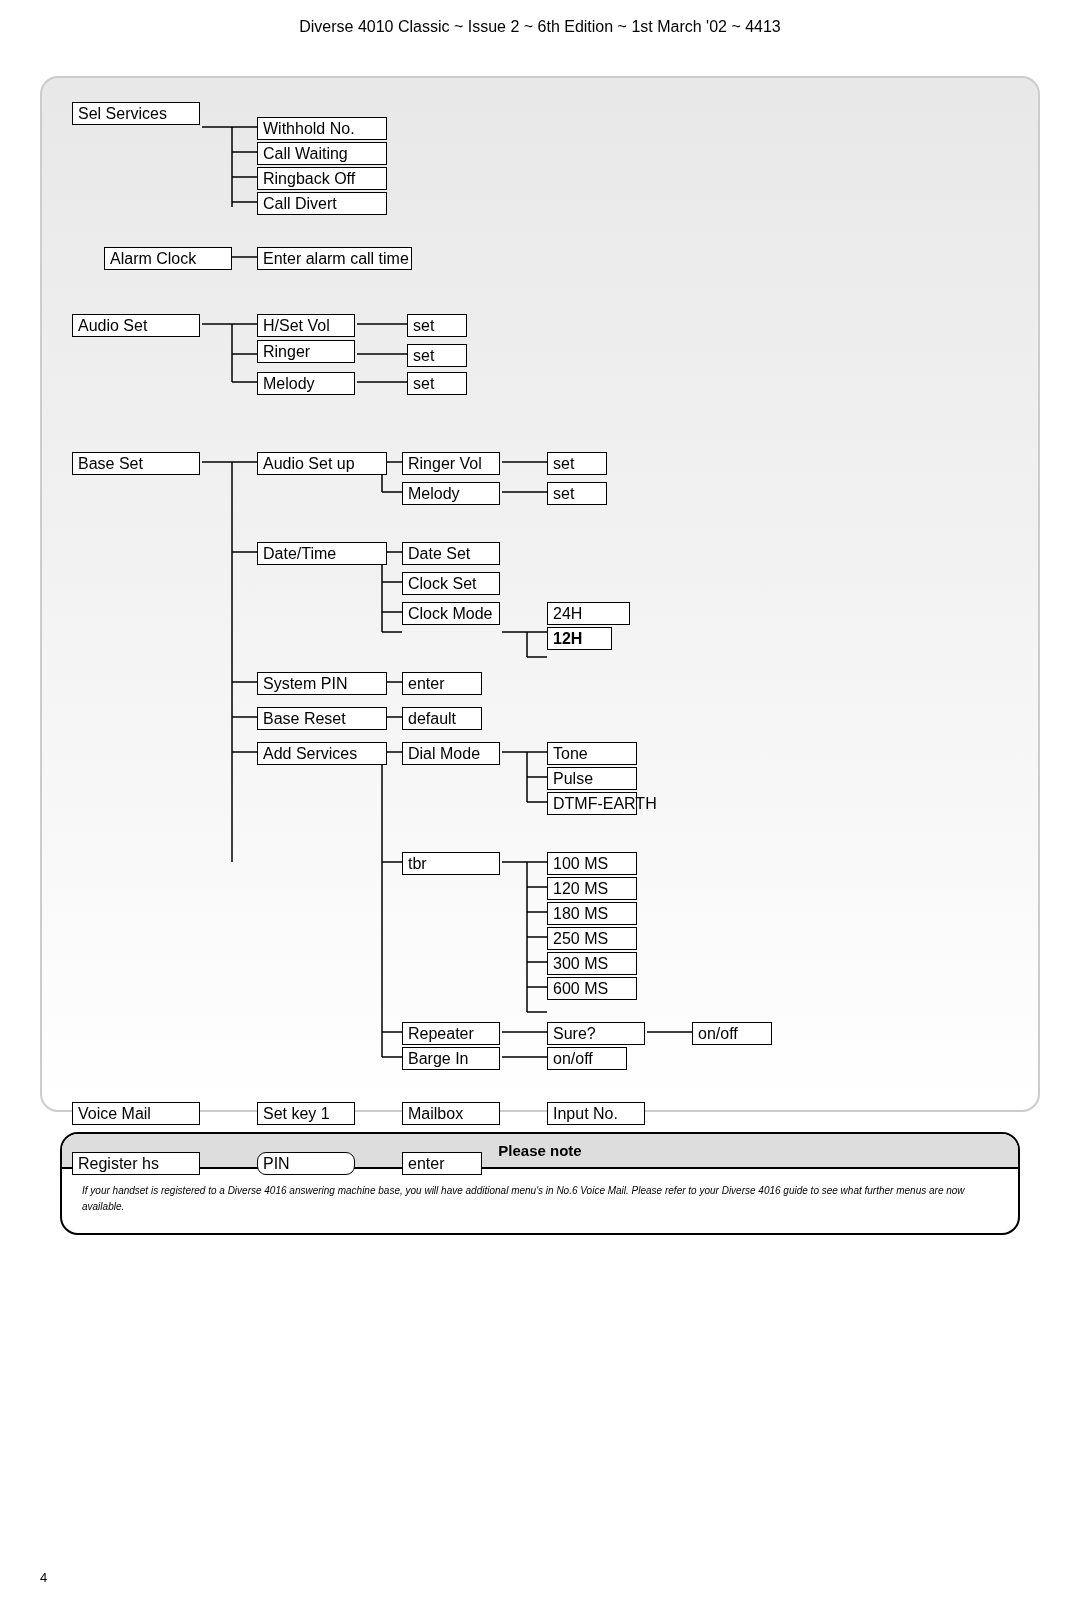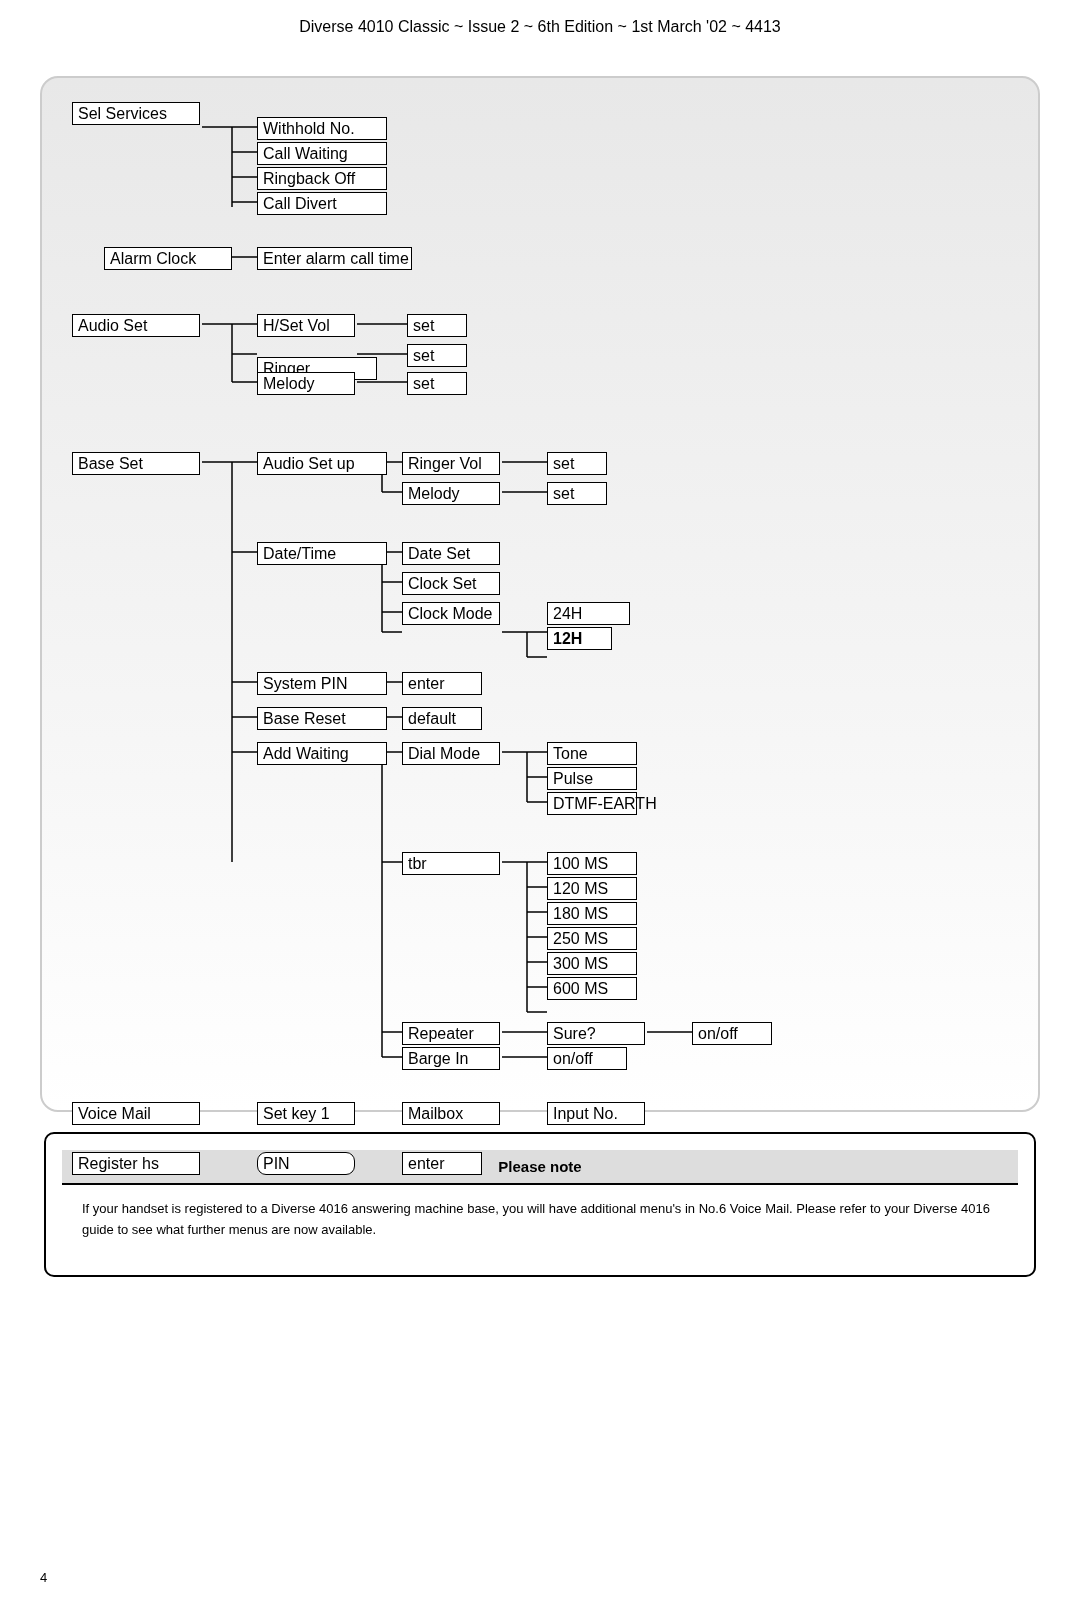--- a/index.html
+++ b/index.html
@@ -55,37 +55,38 @@
     
     .lines-svg {
       position: absolute;
       top: 0; left: 0;
       width: 100%; height: 100%;
       pointer-events: none;
     }
 
     
     .please-note {
-      margin: 20px 44px;
+      margin: 20px 60px;
       border: 2px solid #000;
-      border-radius: 10px;
-      padding: 16px;
+      border-radius: 18px;
+      padding: 0;
       overflow: hidden;
     }
     .please-note-title {
       background: #ddd;
       text-align: center;
       font-size: 15px;
       font-weight: bold;
       padding: 8px 0;
       border-bottom: 2px solid #000;
     }
     .please-note-body {
       padding: 14px 20px 18px 20px;
-      font-size: 13px;
+      font-style: italic;
+      font-size: 10px;
       line-height: 1.6;
     }
     .page-number {
       position: absolute;
       bottom: 20px;
       left: 40px;
       font-size: 13px;
     }
   </style>
 </head>
@@ -196,21 +197,21 @@
       <div class="node" style="left:185px;top:15px;width:130px;">Withhold No.</div>
       <div class="node" style="left:185px;top:40px;width:130px;">Call Waiting</div>
       <div class="node" style="left:185px;top:65px;width:130px;">Ringback Off</div>
       <div class="node" style="left:185px;top:90px;width:130px;">Call Divert</div>
 
       <div class="node" style="left:0;top:145px;width:128px;margin-left:32px;">Alarm Clock</div>
       <div class="node" style="left:185px;top:145px;width:155px;">Enter alarm call time</div>
 
       <div class="node" style="left:0;top:212px;width:128px;">Audio Set</div>
       <div class="node" style="left:185px;top:212px;width:98px;">H/Set Vol</div>
-      <div class="node" style="left:185px;top:255px;width:120px;">Ringer</div>
+      <div class="node" style="left:185px;top:238px;width:98px;">Ringer</div>
       <div class="node" style="left:185px;top:270px;width:98px;">Melody</div>
       <div class="node" style="left:335px;top:212px;width:60px;">set</div>
       <div class="node" style="left:335px;top:242px;width:60px;">set</div>
       <div class="node" style="left:335px;top:270px;width:60px;">set</div>
 
       <div class="node" style="left:0;top:350px;width:128px;">Base Set</div>
 
       <div class="node" style="left:185px;top:350px;width:130px;">Audio Set up</div>
       <div class="node" style="left:330px;top:350px;width:98px;">Ringer Vol</div>
       <div class="node" style="left:330px;top:380px;width:98px;">Melody</div>
@@ -223,21 +224,21 @@
       <div class="node" style="left:330px;top:500px;width:98px;">Clock Mode</div>
       <div class="node" style="left:475px;top:500px;width:83px;">24H</div>
       <div class="node" style="left:475px;top:525px;width:65px;font-weight:bold;">12H</div>
 
       <div class="node" style="left:185px;top:570px;width:130px;">System PIN</div>
       <div class="node" style="left:330px;top:570px;width:80px;">enter</div>
 
       <div class="node" style="left:185px;top:605px;width:130px;">Base Reset</div>
       <div class="node" style="left:330px;top:605px;width:80px;">default</div>
 
-      <div class="node" style="left:185px;top:640px;width:130px;">Add Waiting</div>
+      <div class="node" style="left:185px;top:640px;width:130px;">Add Services</div>
       <div class="node" style="left:330px;top:640px;width:98px;">Dial Mode</div>
       <div class="node" style="left:475px;top:640px;width:90px;">Tone</div>
       <div class="node" style="left:475px;top:665px;width:90px;">Pulse</div>
       <div class="node" style="left:475px;top:690px;width:90px;">DTMF-EARTH</div>
 
       <div class="node" style="left:330px;top:750px;width:98px;">tbr</div>
       <div class="node" style="left:475px;top:750px;width:90px;">100 MS</div>
       <div class="node" style="left:475px;top:775px;width:90px;">120 MS</div>
       <div class="node" style="left:475px;top:800px;width:90px;">180 MS</div>
       <div class="node" style="left:475px;top:825px;width:90px;">250 MS</div>

